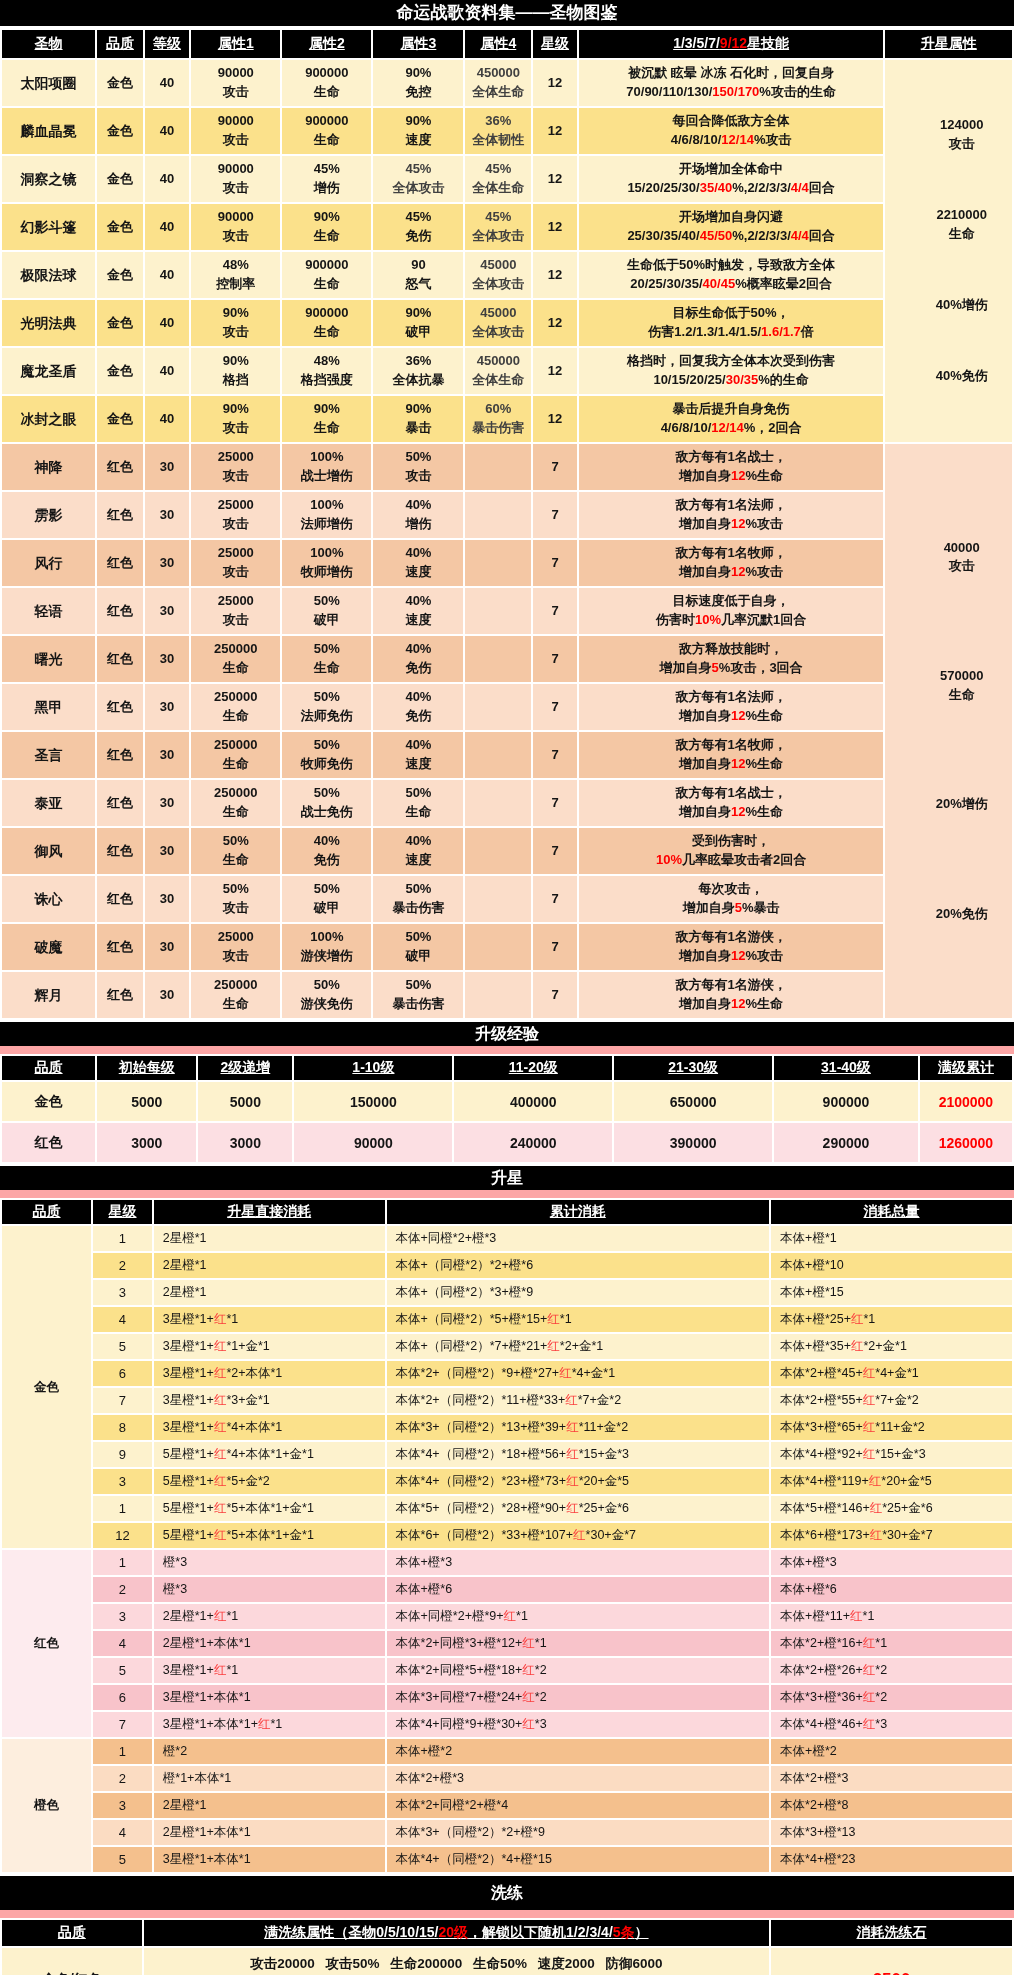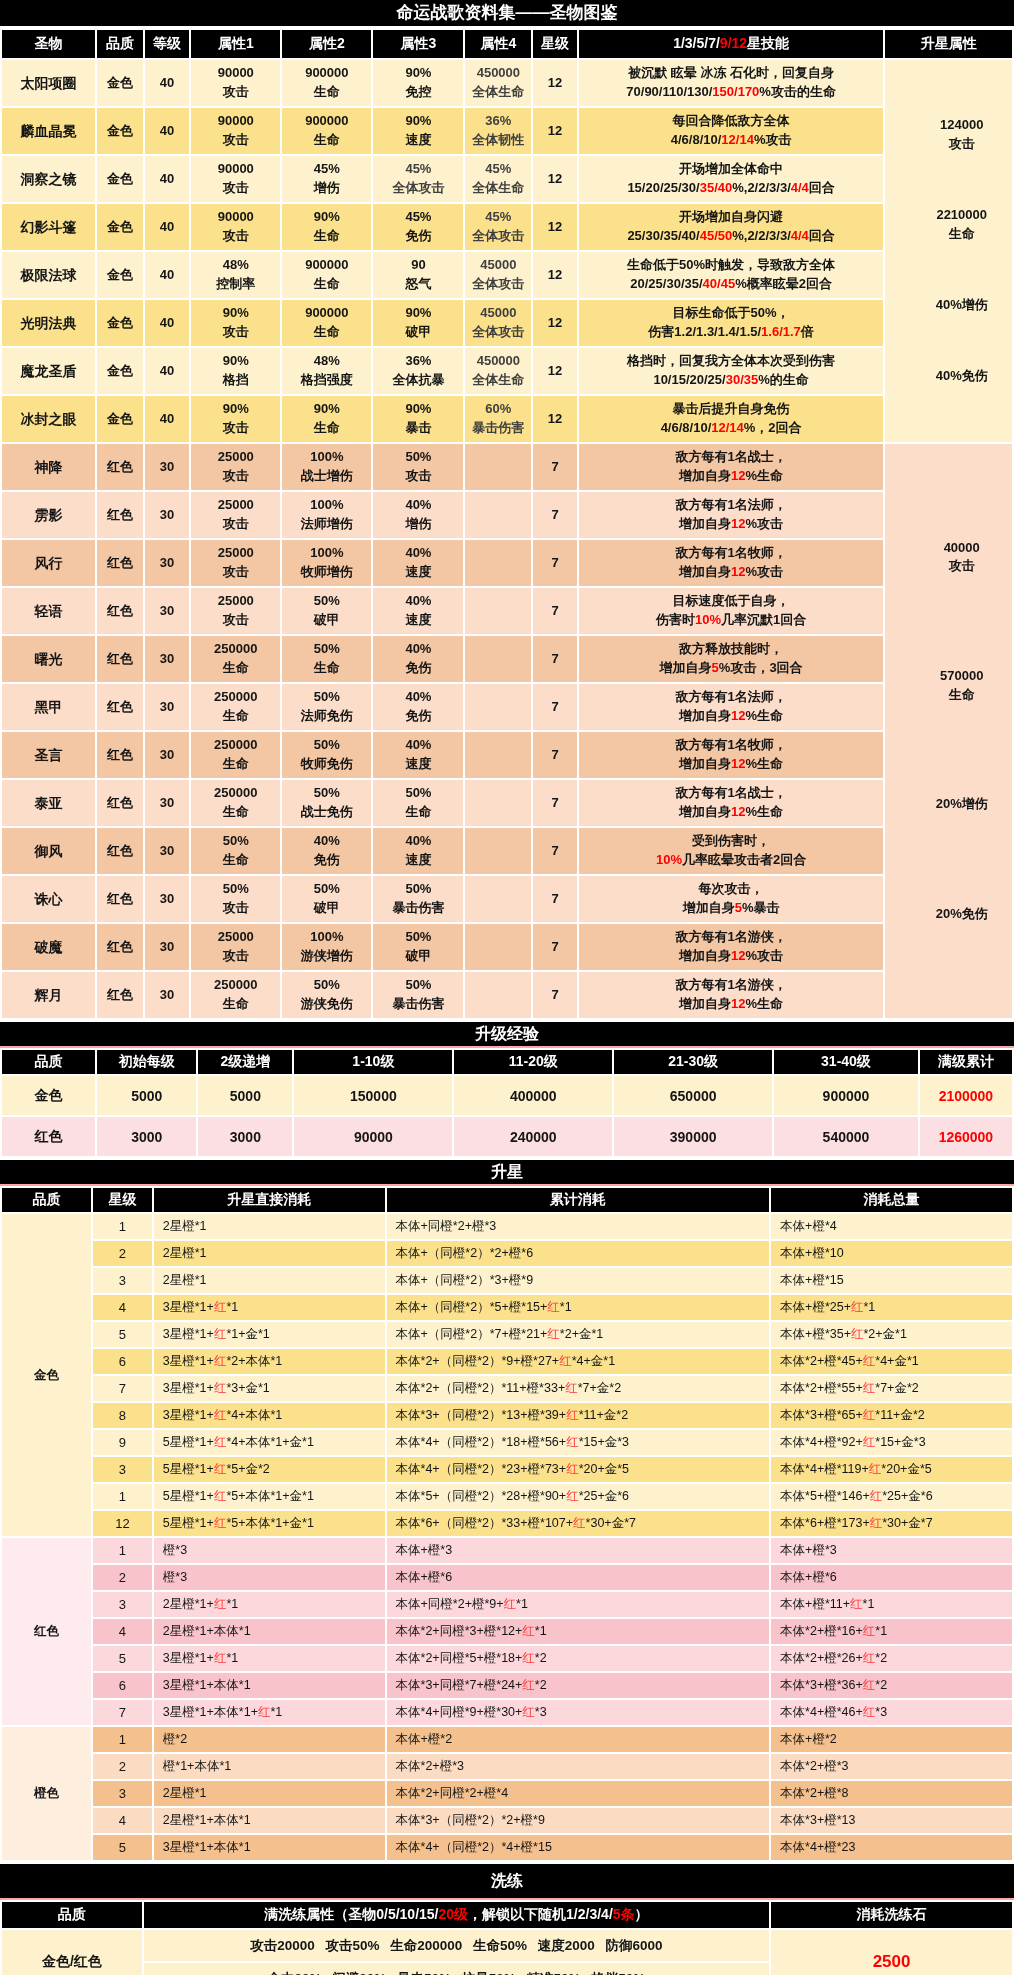--- a/index.html
+++ b/index.html
@@ -1,24 +1,24 @@
 <!DOCTYPE html>
 <html><head>
 <meta charset="utf-8">
 <style>
   html,body{margin:0;padding:0;background:#fff;}
   body{width:1014px;font-family:"Liberation Sans","DejaVu Sans",sans-serif;color:#151515;}
   .bar{background:#000;color:#fff;font-weight:bold;text-align:center;}
   #title-bar{height:26px;line-height:26px;font-size:17px;border-bottom:2px solid #fff;}
-  .section-bar{border-top:2px solid #fff;border-bottom:2px solid #fca5a5;}
+  .section-bar{border-top:2px solid #fff;border-bottom:8px solid #fca5a5;}
   #exp-bar,#star-bar{height:24px;line-height:24px;font-size:16px;}
   #wash-bar{height:34px;line-height:34px;font-size:16px;}
   table{border-collapse:collapse;table-layout:fixed;width:1014px;}
   td,th{border:2px solid #fff;padding:0 1px;overflow:hidden;text-align:center;vertical-align:middle;}
-  th{background:#000;color:#fff;font-weight:bold;font-size:14px;}
+  th{background:#000;color:#fff;font-weight:bold;font-size:14px;text-decoration:underline;}
   .rd{color:#ff0000;}
   .gr{color:#404040;}
   
   #relic-table thead tr{height:30px;}
   #relic-table tbody tr{height:48px;}
   #relic-table td{font-size:13px;font-weight:bold;line-height:1.45;}
   #relic-table td.name{font-size:14px;}
   #relic-table td.skill{font-size:13px;margin-left:24px;}
   .s-gl{background:#fdf2cd;} .s-gd{background:#fbe18b;}
   .s-rd{background:#f4c7a4;} .s-rl{background:#fbddc9;}
@@ -356,21 +356,21 @@
         <td>900000</td>
         <td><span class="rd">2100000</span></td>
       </tr>
       <tr class="exp-red">
         <td>红色</td>
         <td>3000</td>
         <td>3000</td>
         <td>90000</td>
         <td>240000</td>
         <td>390000</td>
-        <td>540000</td>
+        <td>290000</td>
         <td><span class="rd">1260000</span></td>
       </tr>
     </tbody>
 </table>
 
 <div id="star-bar" class="bar section-bar">升星</div>
 <table id="star-table">
   <colgroup>
     <col style="width:9%">
       <col style="width:6%">
@@ -386,21 +386,21 @@
         <th>累计消耗</th>
         <th>消耗总量</th>
       </tr>
     </thead>
   <tbody id="star-tbody">
       <tr class="s-gl">
         <td class="q-label q-gold" rowspan="12">金色</td>
         <td class="num">1</td>
         <td class="txt">2星橙*1</td>
         <td class="txt">本体+同橙*2+橙*3</td>
-        <td class="txt">本体+橙*4</td>
+        <td class="txt">本体+橙*1</td>
       </tr>
       <tr class="s-gd">
         <td class="num">2</td>
         <td class="txt">2星橙*1</td>
         <td class="txt">本体+（同橙*2）*2+橙*6</td>
         <td class="txt">本体+橙*10</td>
       </tr>
       <tr class="s-gl">
         <td class="num">3</td>
         <td class="txt">2星橙*1</td>

